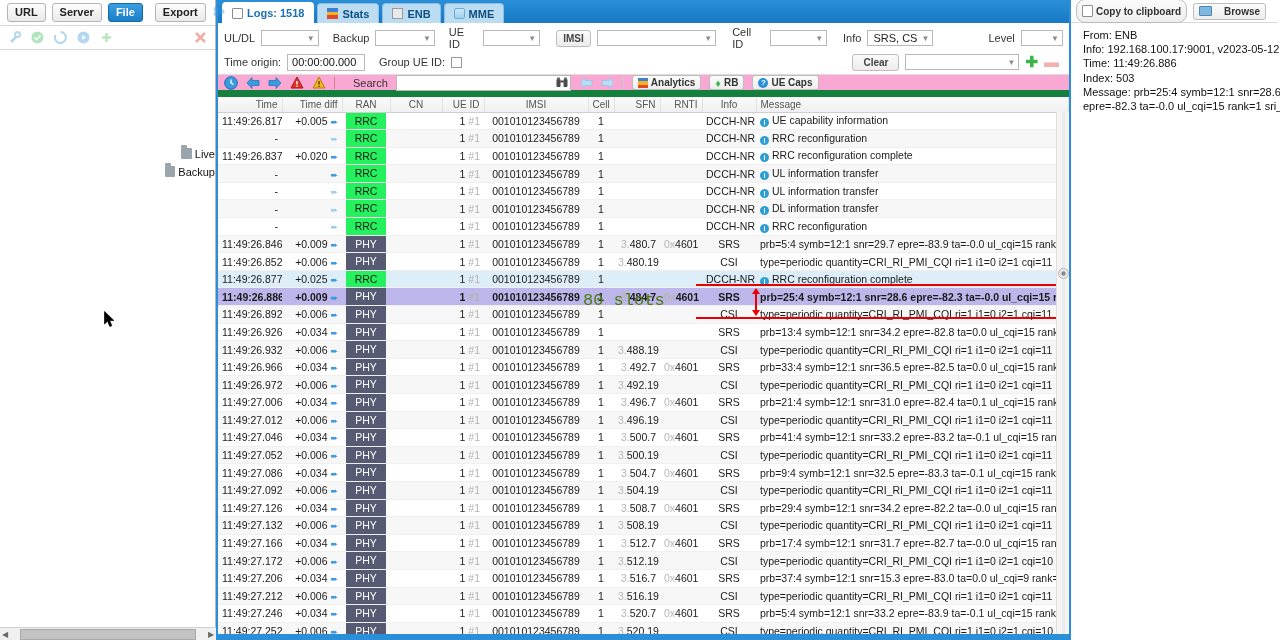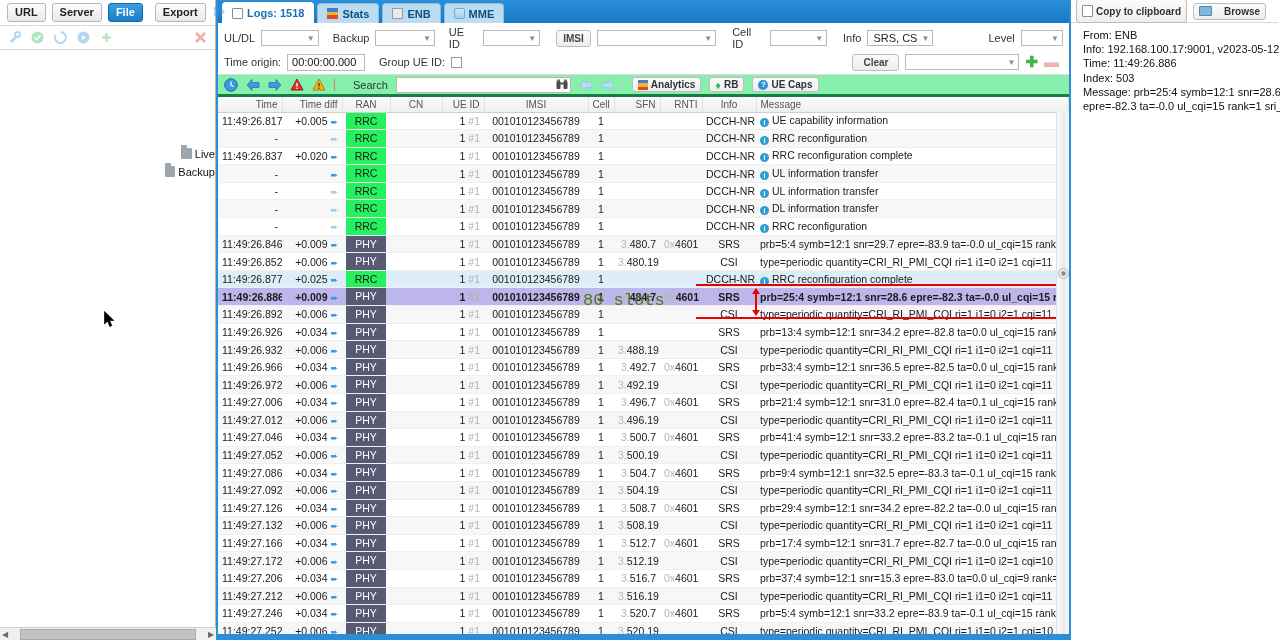--- a/index.html
+++ b/index.html
@@ -153,21 +153,21 @@
     border:1px solid #b9b9b9; background:#fff; height:17px;
     font-size:11px; color:#111; padding:0 4px; line-height:15px;
   }
   .cbx { width:11px;height:11px;border:1px solid #9a9a9a;background:#fff;display:inline-block;}
   .spacer { flex:1; }
   .plus { color:#3cb54a; font-size:15px; font-weight:bold; line-height:10px;}
   .minus { color:#f3b0ae; font-size:15px; font-weight:bold; line-height:10px;}
 
   .toolbar2 {
     height:22px; display:flex; align-items:center; gap:8px;
-    padding: 0 6px; border-bottom:3px solid #15803d; background:#86efac;
+    padding: 0 6px; border-bottom:7px solid #15803d; background:#f9a8d4;
   }
   .tbico { width:14px;height:14px;display:inline-block;}
   .divider-v { width:1px;height:12px;background:#d08080;display:inline-block;}
   .searchbox { border:1px solid #b9b9b9;background:#fff;height:16px;width:175px;position:relative;}
   .bino { position:absolute; right:2px; top:1px; font-size:11px; color:#333;}
   .smallbtn {
     border:1px solid #bdbdbd;border-radius:3px;
     background:linear-gradient(#fbfbfb,#eeeeee);
     font-size:10px;color:#333;padding:1px 5px;display:flex;align-items:center;gap:3px;font-weight:bold;
   }
@@ -996,21 +996,21 @@
             </svg>
         </div>
       </div>
     </div>
 
     <div class="bottomedge"></div>
   </div>
 
   <div class="right">
     <div class="r-toolbar">
-      <div class="smallbtn" style="padding:5px 5px;">
+      <div class="smallbtn" style="padding:5px 5px;border-radius:9px;">
         <span class="clip-ico"></span>
         <span>Copy to clipboard</span>
       </div>
       <div class="smallbtn" style="padding:2px 5px;gap:12px;">
         <span class="browse-ico"></span>
         <span>Browse</span>
       </div>
     </div>
     <div class="r-body">
       <div>From: ENB</div>

